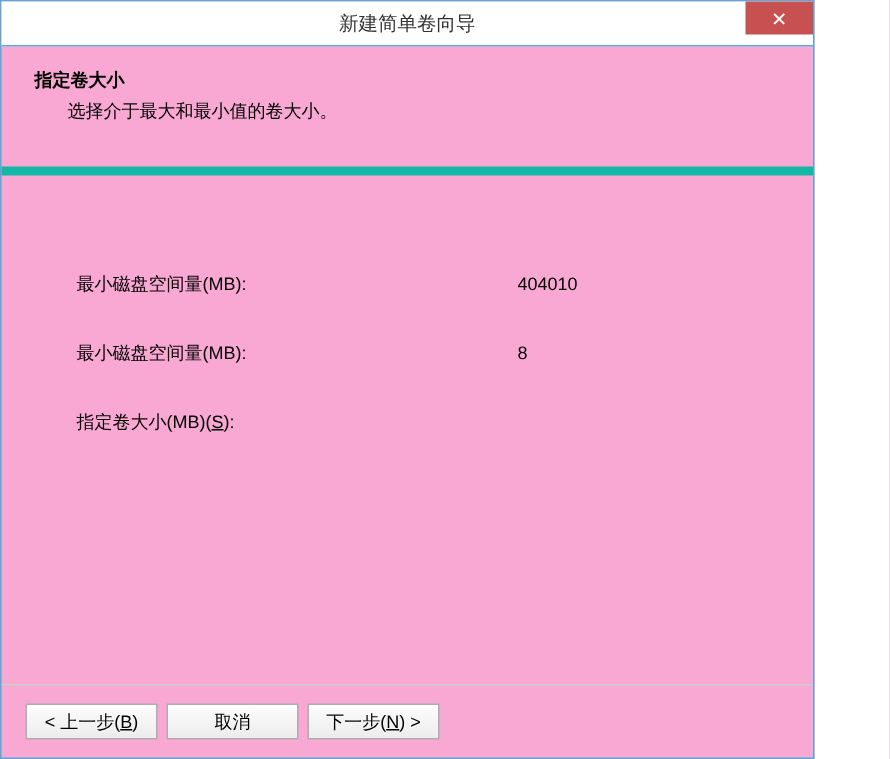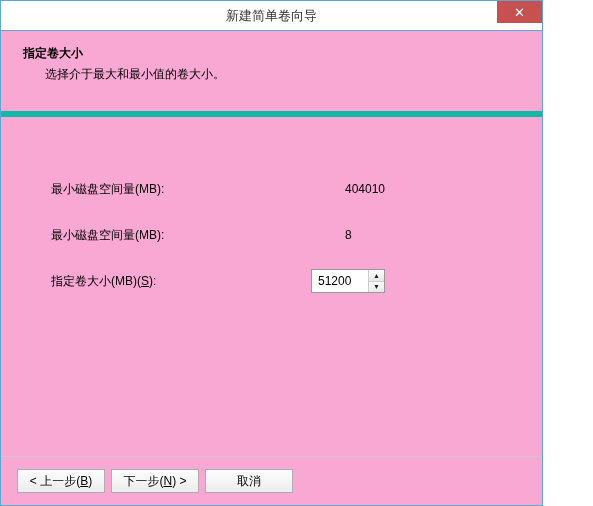--- a/index.html
+++ b/index.html
@@ -159,38 +159,27 @@
 
     <div class="row">
       <div class="row-label">最小磁盘空间量(MB):</div>
       <div class="row-value">8</div>
     </div>
 
     <div class="row">
       <div class="row-label">
         <span>指定卷大小(MB)(</span><span class="underline">S</span><span>):</span>
       </div>
-      <div class="spinner-wrap">
-        <input class="spinner-input" type="text" value="51200" style="">
-        <div class="spinner-buttons">
-          <div class="spinner-btn">
-            <span>▲</span>
-          </div>
-          <div class="spinner-btn">
-            <span>▼</span>
-          </div>
-        </div>
-      </div>
     </div>
 
   </div>
 
   <div class="footer">
     <button class="btn">
       <span>&lt; 上一步(</span><span class="underline">B</span><span>)</span>
     </button>
+    <button class="btn">取消</button>
     <button class="btn">
       <span>下一步(</span><span class="underline">N</span><span>) &gt;</span>
     </button>
-    <button class="btn">取消</button>
   </div>
 
 </div>
 
 </body></html>

